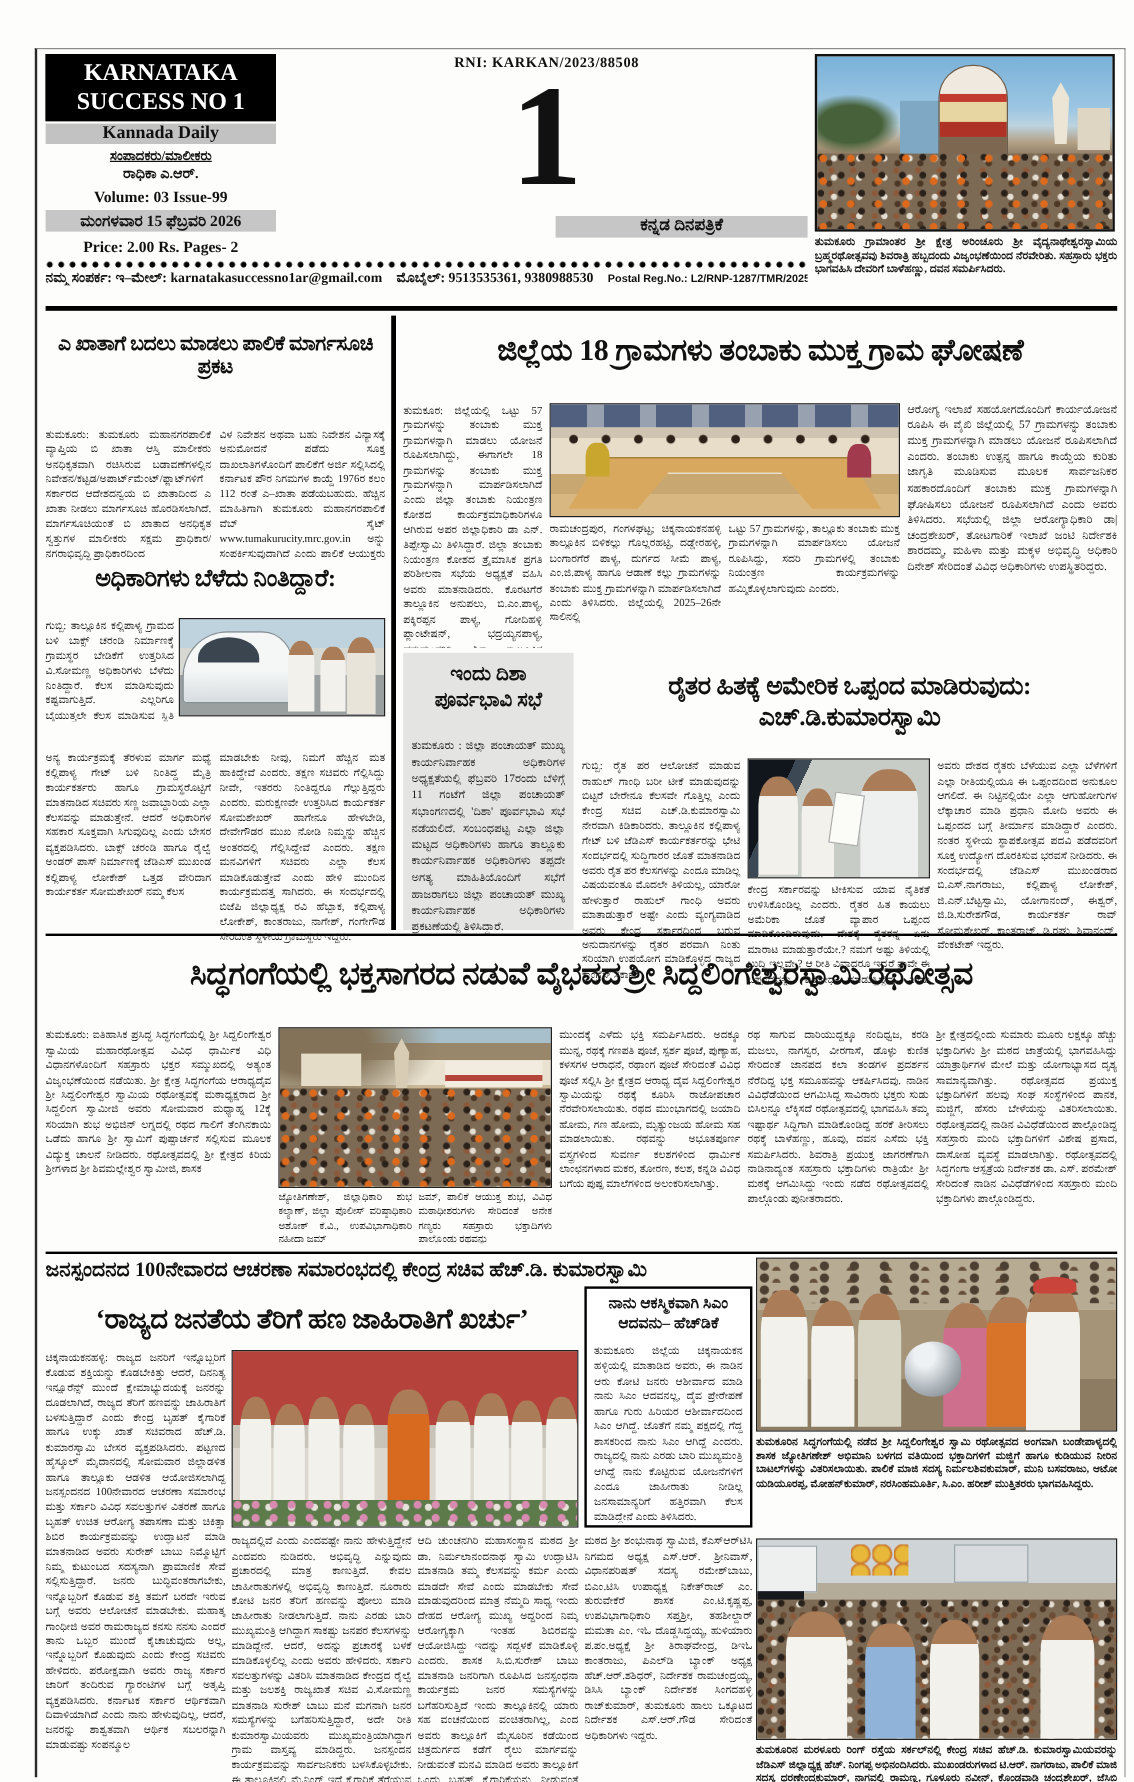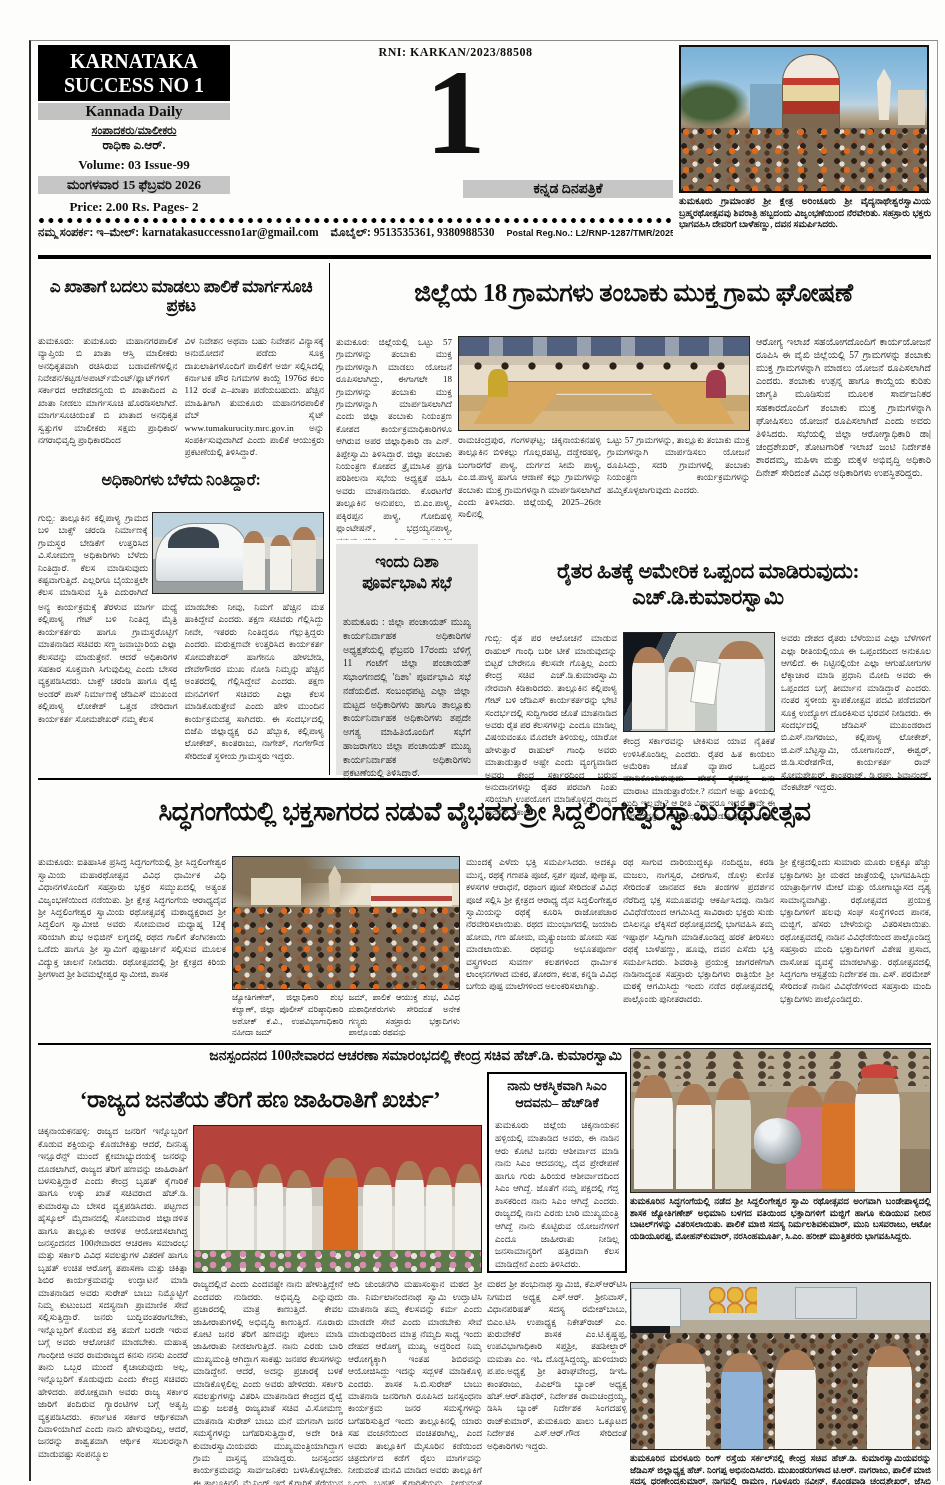--- a/index.html
+++ b/index.html
@@ -36,27 +36,27 @@
   .mh-photo-col{width:252px;margin:0;}
   .mh-photo-col figcaption{font-size:9px;font-weight:bold;line-height:1.3;text-align:justify;
                            height:54px;overflow:hidden;margin-top:3px;}
   
   .rule-heavy{height:3.5px;background:#000;margin:2px 0 4px;}
   .rule-mid{height:2px;background:#000;margin:3px 0;}
   
   .bt{font-size:9px;line-height:1.38;text-align:justify;overflow:hidden;word-break:break-word;}
   .hl{font-weight:bold;text-align:center;overflow:hidden;line-height:1.12;letter-spacing:-.4px;}
   .twocol{display:flex;gap:7px;}
-  .twocol > div{flex:1;min-width:0;}
+  .twocol > div{flex:1;min-width:0;margin-top:21px;}
   
   .row1{display:flex;gap:6px;height:512px;}
-  .r1-left{width:292px;border-right:1px solid #000000;padding-right:5px;box-sizing:border-box;}
+  .r1-left{width:292px;border-right:4px solid #000000;padding-right:5px;box-sizing:border-box;}
   .hl-a{font-size:17px;height:44px;}
   .bt-a{height:132px;margin-top:2px;}
-  .hl-b{font-size:16px;height:28px;margin-top:4px;}
+  .hl-b{font-size:20px;height:28px;margin-top:4px;}
   .hl-b2{font-size:14px;height:22px;}
   .b-intro{display:flex;gap:4px;height:86px;margin-top:2px;}
   .b-intro .bt{flex:1;}
   .bt-b{height:182px;margin-top:3px;}
   .r1-center{flex:1;display:flex;flex-direction:column;min-width:0;}
   .hl-c{font-size:25px;height:40px;}
   .c-body{display:flex;gap:6px;height:204px;margin-top:2px;}
   .c-col1{width:116px;}
   .c-mid{width:292px;}
   .c-under{display:flex;gap:6px;height:100px;margin-top:3px;}
@@ -77,21 +77,21 @@
   .hl-e{font-size:26px;height:42px;}
   .e-body{display:flex;gap:6px;height:184px;margin-top:0;}
   .e-col1{width:188px;}
   .e-photo{width:228px;}
   .e-under{display:flex;gap:5px;height:44px;margin-top:2px;}
   .e-under .bt{flex:1;font-size:8.5px;}
   .e-col{flex:1;}
   
   .row3{display:flex;gap:8px;height:474px;}
   .r3-left{width:584px;}
-  .kicker{font-weight:bold;font-size:14px;text-align:right;height:24px;overflow:hidden;}
+  .kicker{font-weight:bold;font-size:17px;text-align:left;height:24px;overflow:hidden;}
   .r3-grid{display:grid;grid-template-columns:150px 150px 134px 140px;grid-template-rows:48px 148px auto;
            gap:5px;height:444px;
            grid-template-areas:"head head head box" "c1 photo photo box" "c1 c2 c3 c4";}
   .hl-f{grid-area:head;font-size:23px;line-height:1.05;height:48px;}
   .cm-box{grid-area:box;border:2px solid #000;padding:4px 6px;background:#fff;overflow:hidden;}
   .cm-title{font-weight:bold;font-size:13px;text-align:center;line-height:1.25;height:38px;overflow:hidden;}
   .cm-body{font-size:9px;line-height:1.4;text-align:justify;overflow:hidden;height:150px;margin-top:3px;}
   .f-c1{grid-area:c1;height:100%;}
   .f-photo{grid-area:photo;}
   .f-c2{grid-area:c2;}

